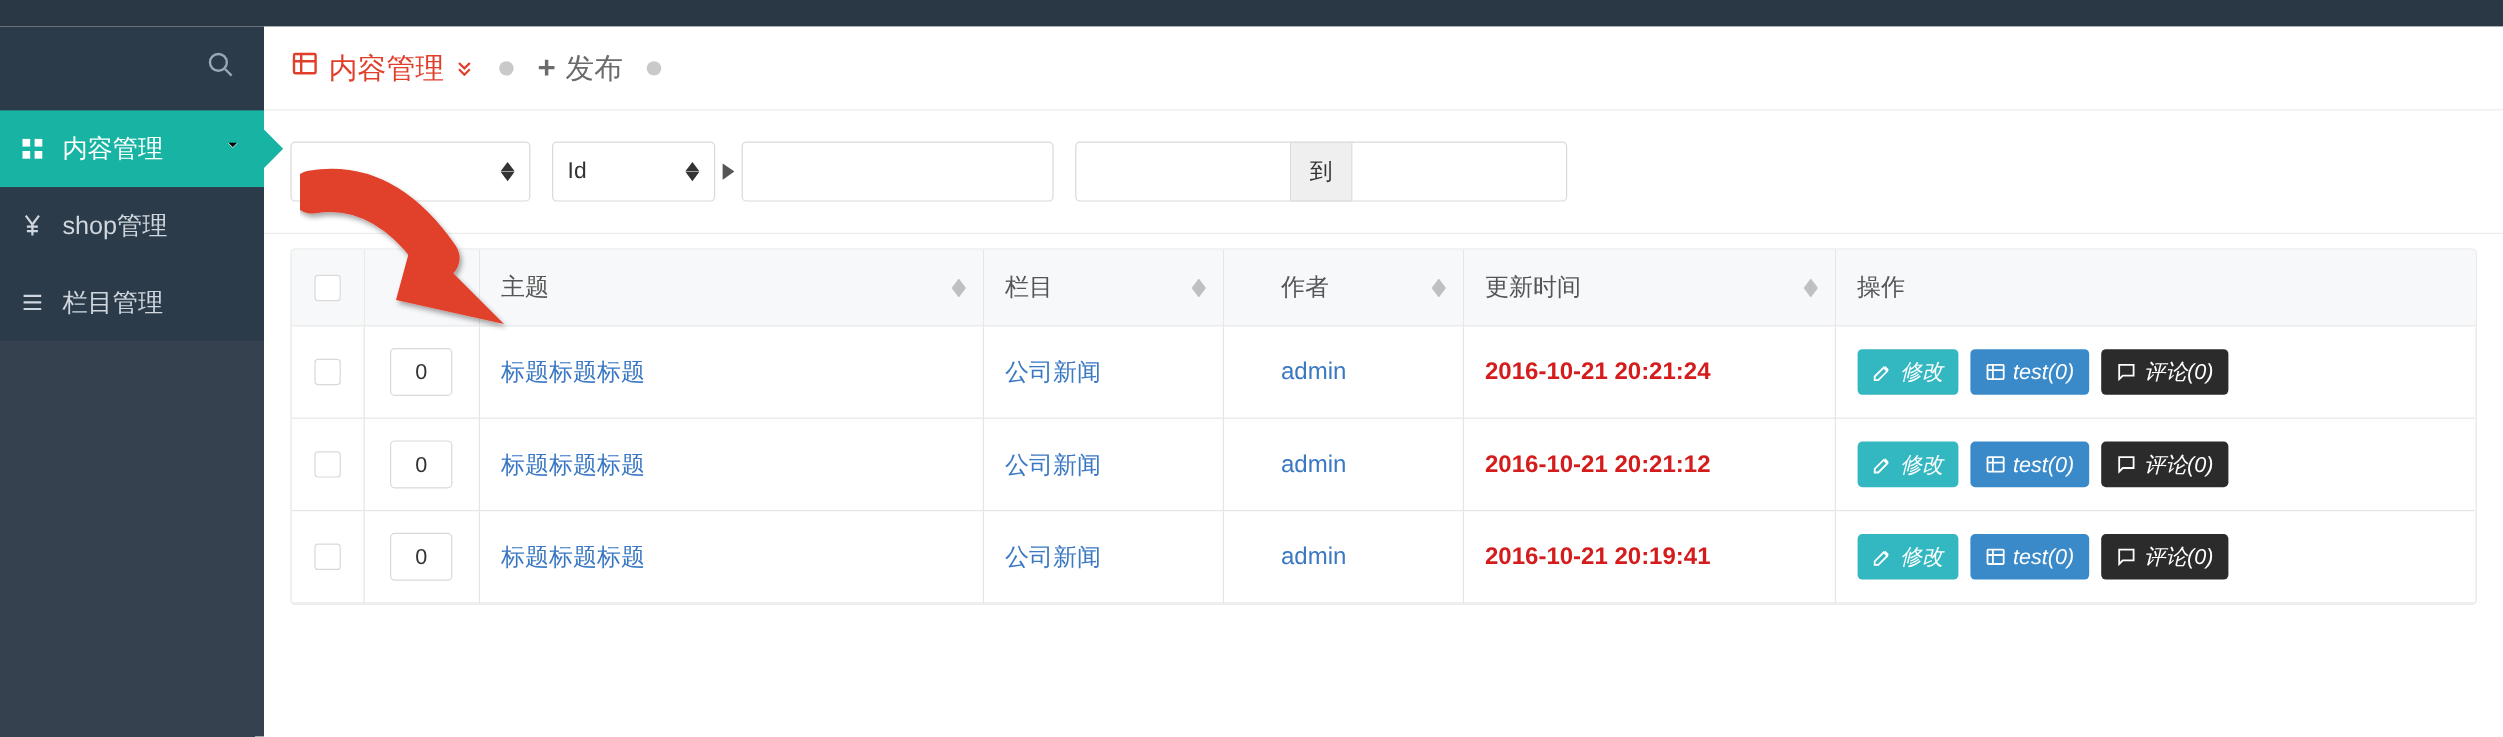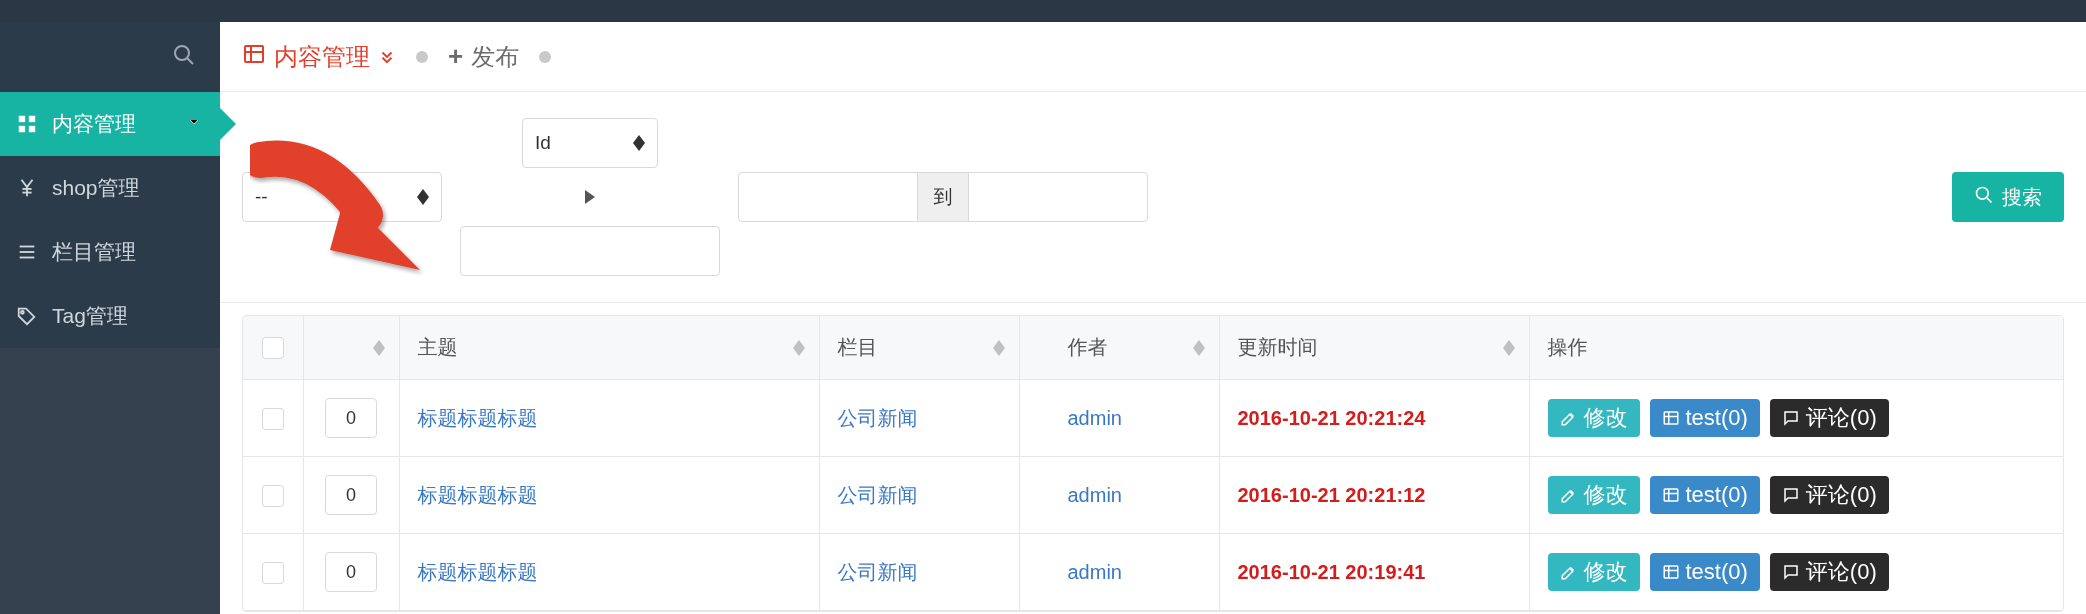--- a/index.html
+++ b/index.html
@@ -198,21 +198,21 @@
     min-width: 52px; height: 40px;
     border: 1px solid var(--light-border); border-radius: 4px;
     background: #fff; font-size: 18px; color: #333;
   }
   .lnk { color: var(--blue-link); cursor: pointer; }
   .time { color: var(--time-red); font-weight: 700; }
   .actions { display: flex; gap: 10px; }
   .btn {
     display: inline-flex; align-items: center; gap: 6px;
     height: 38px; padding: 0 12px; border-radius: 4px;
-    color: #fff; font-size: 22px; border: none; cursor: pointer;
+    color: #fff; font-size: 18px; border: none; cursor: pointer; font-style: italic;
   }
   .btn svg { width: 18px; height: 18px; fill: none; stroke: #fff; stroke-width: 2; }
   .btn.cyan { background: var(--btn-cyan); }
   .btn.blue { background: var(--btn-blue); }
   .btn.dark { background: var(--btn-dark); }
 
   
   .arrow-overlay {
     position: absolute;
     pointer-events: none;
@@ -270,29 +270,20 @@
         <div class="side-item">
           <span class="side-icon">
             <svg viewBox="0 0 24 24">
                 <line x1="4" y1="6" x2="20" y2="6"></line>
                 <line x1="4" y1="12" x2="20" y2="12"></line>
                 <line x1="4" y1="18" x2="20" y2="18"></line>
               </svg>
           </span>
           <span class="side-label">栏目管理</span>
         </div>
-        <div class="side-item">
-          <span class="side-icon">
-            <svg viewBox="0 0 24 24">
-                <path d="M20 13l-8 8-9-9V4h8l9 9z"></path>
-                <circle cx="7" cy="8" r="1.5"></circle>
-              </svg>
-          </span>
-          <span class="side-label">Tag管理</span>
-        </div>
       </div>
     </div>
 
     <div class="content" style="position:relative;">
 
       <div class="tabrow">
         <span class="tab-main">
           <span>
             <svg viewBox="0 0 24 24">
                 <rect x="3" y="4" width="18" height="16" rx="1"></rect>
@@ -322,21 +313,21 @@
           <span class="sort-arrows">
             <svg viewBox="0 0 12 8">
                 <polygon points="6,0 12,8 0,8"></polygon>
               </svg>
             <svg viewBox="0 0 12 8">
                 <polygon points="0,0 12,0 6,8"></polygon>
               </svg>
           </span>
         </div>
 
-        <div style="display:inline-flex; align-items:center; gap:22px;flex-direction:column;">
+        <div style="display:inline-flex; align-items:center; gap:6px;">
           <div class="sel sel-narrow">
             <span>Id</span>
             <span class="sort-arrows">
               <svg viewBox="0 0 12 8">
                   <polygon points="6,0 12,8 0,8"></polygon>
                 </svg>
               <svg viewBox="0 0 12 8">
                   <polygon points="0,0 12,0 6,8"></polygon>
                 </svg>
             </span>
@@ -350,29 +341,20 @@
         </div>
 
         <div class="date-group">
           <input class="inp-sm" type="text" style="">
           <span class="between">到</span>
           <input class="inp-sm" type="text" style="">
         </div>
 
         <span class="spacer"></span>
 
-        <button class="btn-search">
-          <span>
-            <svg viewBox="0 0 24 24">
-                <circle cx="10" cy="10" r="7"></circle>
-                <line x1="21" y1="21" x2="15.5" y2="15.5"></line>
-              </svg>
-          </span>
-          <span>搜索</span>
-        </button>
       </div>
 
       <div class="tbl">
         <table>
           <thead>
             <tr>
               <th class="col-check">
                 <span class="chk"></span>
               </th>
               <th class="col-order">

